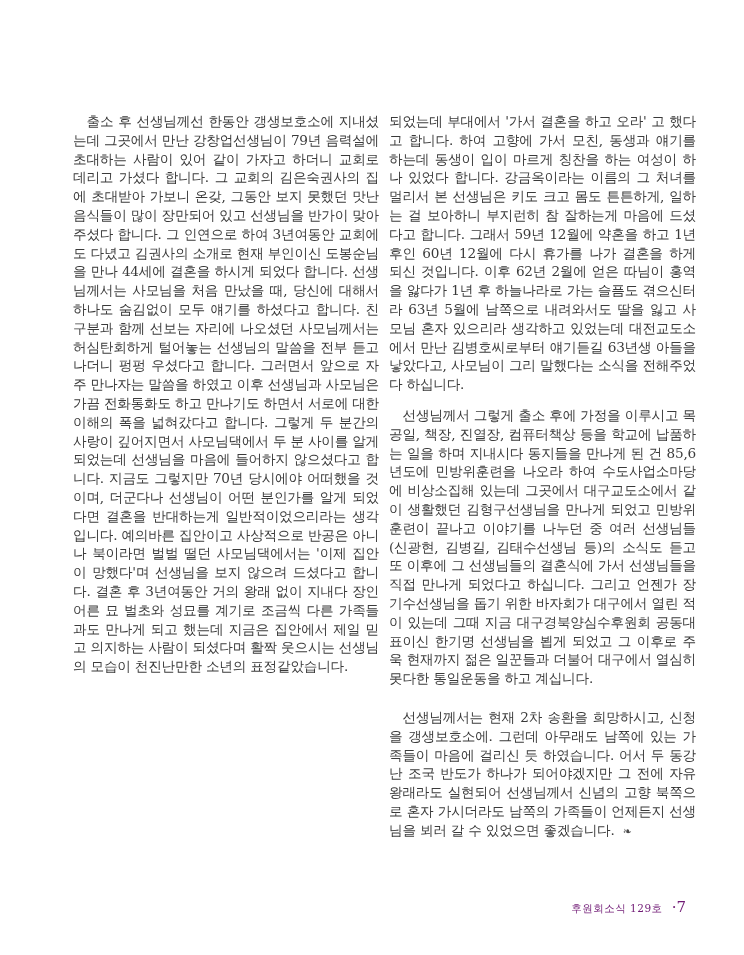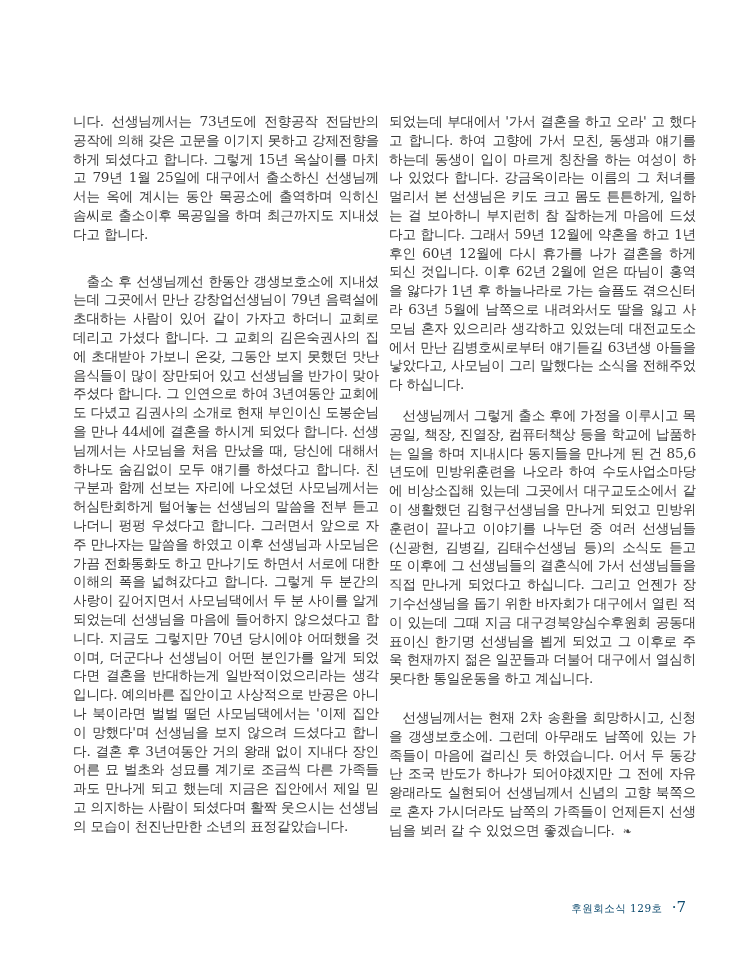--- a/index.html
+++ b/index.html
@@ -39,39 +39,38 @@
     font-size: 11px;
     color: #4a4a4a;
     margin-left: 4px;
   }
   .footer {
     position: absolute;
     top: 897px;
     left: 0;
     width: 686px;
     text-align: right;
-    color: #0c4a6e;
+    color: #701a75;
     white-space: nowrap;
   }
   .footer .issue {
     font-size: 10.5px;
     letter-spacing: 0.5px;
   }
   .footer .pagenum {
     font-size: 15px;
     margin-left: 4px;
   }
 </style>
 </head>
 <body>
 
 <div class="page">
 
   <div class="column col-left">
-    <p class="para">니다. 선생님께서는 73년도에 전향공작 전담반의 공작에 의해 갖은 고문을 이기지 못하고 강제전향을 하게 되셨다고 합니다. 그렇게 15년 옥살이를 마치고 79년 1월 25일에 대구에서 출소하신 선생님께서는 옥에 계시는 동안 목공소에 출역하며 익히신 솜씨로 출소이후 목공일을 하며 최근까지도 지내셨다고 합니다.</p>
     <p class="para indent">출소 후 선생님께선 한동안 갱생보호소에 지내셨는데 그곳에서 만난 강창업선생님이 79년 음력설에 초대하는 사람이 있어 같이 가자고 하더니 교회로 데리고 가셨다 합니다. 그 교회의 김은숙권사의 집에 초대받아 가보니 온갖, 그동안 보지 못했던 맛난 음식들이 많이 장만되어 있고 선생님을 반가이 맞아 주셨다 합니다. 그 인연으로 하여 3년여동안 교회에도 다녔고 김권사의 소개로 현재 부인이신 도봉순님을 만나 44세에 결혼을 하시게 되었다 합니다. 선생님께서는 사모님을 처음 만났을 때, 당신에 대해서 하나도 숨김없이 모두 얘기를 하셨다고 합니다. 친구분과 함께 선보는 자리에 나오셨던 사모님께서는 허심탄회하게 털어놓는 선생님의 말씀을 전부 듣고 나더니 펑펑 우셨다고 합니다. 그러면서 앞으로 자주 만나자는 말씀을 하였고 이후 선생님과 사모님은 가끔 전화통화도 하고 만나기도 하면서 서로에 대한 이해의 폭을 넓혀갔다고 합니다. 그렇게 두 분간의 사랑이 깊어지면서 사모님댁에서 두 분 사이를 알게 되었는데 선생님을 마음에 들어하지 않으셨다고 합니다. 지금도 그렇지만 70년 당시에야 어떠했을 것이며, 더군다나 선생님이 어떤 분인가를 알게 되었다면 결혼을 반대하는게 일반적이었으리라는 생각입니다. 예의바른 집안이고 사상적으로 반공은 아니나 북이라면 벌벌 떨던 사모님댁에서는 '이제 집안이 망했다'며 선생님을 보지 않으려 드셨다고 합니다. 결혼 후 3년여동안 거의 왕래 없이 지내다 장인어른 묘 벌초와 성묘를 계기로 조금씩 다른 가족들과도 만나게 되고 했는데 지금은 집안에서 제일 믿고 의지하는 사람이 되셨다며 활짝 웃으시는 선생님의 모습이 천진난만한 소년의 표정같았습니다.</p>
   </div>
 
   <div class="column col-right">
     <p class="para">되었는데 부대에서 '가서 결혼을 하고 오라' 고 했다고 합니다. 하여 고향에 가서 모친, 동생과 얘기를 하는데 동생이 입이 마르게 칭찬을 하는 여성이 하나 있었다 합니다. 강금옥이라는 이름의 그 처녀를 멀리서 본 선생님은 키도 크고 몸도 튼튼하게, 일하는 걸 보아하니 부지런히 참 잘하는게 마음에 드셨다고 합니다. 그래서 59년 12월에 약혼을 하고 1년 후인 60년 12월에 다시 휴가를 나가 결혼을 하게 되신 것입니다. 이후 62년 2월에 얻은 따님이 홍역을 앓다가 1년 후 하늘나라로 가는 슬픔도 겪으신터라 63년 5월에 남쪽으로 내려와서도 딸을 잃고 사모님 혼자 있으리라 생각하고 있었는데 대전교도소에서 만난 김병호씨로부터 얘기듣길 63년생 아들을 낳았다고, 사모님이 그리 말했다는 소식을 전해주었다 하십니다.</p>
     <p class="para indent">선생님께서 그렇게 출소 후에 가정을 이루시고 목공일, 책장, 진열장, 컴퓨터책상 등을 학교에 납품하는 일을 하며 지내시다 동지들을 만나게 된 건 85,6년도에 민방위훈련을 나오라 하여 수도사업소마당에 비상소집해 있는데 그곳에서 대구교도소에서 같이 생활했던 김형구선생님을 만나게 되었고 민방위훈련이 끝나고 이야기를 나누던 중 여러 선생님들(신광현, 김병길, 김태수선생님 등)의 소식도 듣고 또 이후에 그 선생님들의 결혼식에 가서 선생님들을 직접 만나게 되었다고 하십니다. 그리고 언젠가 장기수선생님을 돕기 위한 바자회가 대구에서 열린 적이 있는데 그때 지금 대구경북양심수후원회 공동대표이신 한기명 선생님을 뵙게 되었고 그 이후로 주욱 현재까지 젊은 일꾼들과 더불어 대구에서 열심히 못다한 통일운동을 하고 계십니다.</p>
     <p class="para indent">
       <span>선생님께서는 현재 2차 송환을 희망하시고, 신청을 갱생보호소에. 그런데 아무래도 남쪽에 있는 가족들이 마음에 걸리신 듯 하였습니다. 어서 두 동강난 조국 반도가 하나가 되어야겠지만 그 전에 자유왕래라도 실현되어 선생님께서 신념의 고향 북쪽으로 혼자 가시더라도 남쪽의 가족들이 언제든지 선생님을 뵈러 갈 수 있었으면 좋겠습니다.</span>
       <span class="endmark">❧</span>
     </p>

